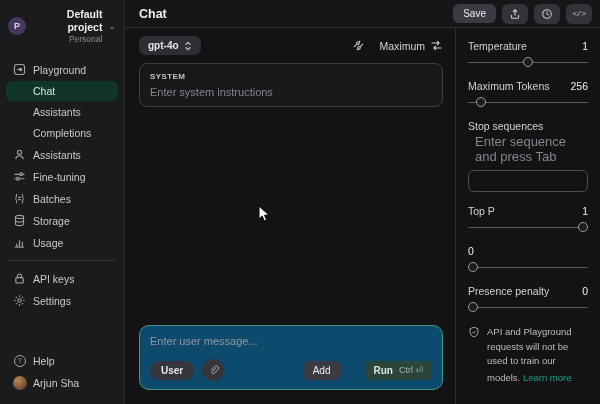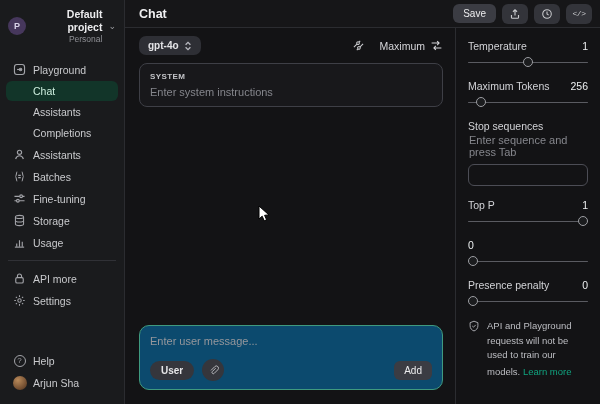--- a/index.html
+++ b/index.html
@@ -127,21 +127,21 @@
   .set-row { margin-bottom:5px; display:flex; justify-content:space-between; align-items:center; }
   .set-label { color:#d2d3d7; }
   .set-value { color:#eceff0; }
   .slider { position:relative; height:10px; margin-bottom:13px; cursor:pointer; }
   .slider-track { position:absolute; top:4.5px; left:0; right:0; height:1.5px; background:#5a5b61; border-radius:1px; }
   .slider-thumb {
     position:absolute; top:0; width:10px; height:10px; border-radius:50%;
     background:#1b1c1e; border:1.5px solid #9c9da2;
   }
   .stop-group { margin-bottom:13px; }
-  .stop-helper { font-size:11px; color:#85868c; margin:2px 0 6px 1px; }
+  .stop-helper { font-size:13px; color:#85868c; margin:2px 0 6px 7px; }
   .stop-input {
     width:100%; height:22px; background:transparent;
     border:1px solid #4c4d55; border-radius:6px; outline:none; color:#e6e6e8;
   }
   .privacy { display:flex; gap:7px; margin-top:4px; }
   .privacy .ic { flex:none; color:#a8a9ae; margin-top:1px; }
   .privacy-text { font-size:9.5px; line-height:1.55; color:#bdbec3; }
   .privacy-link { color:#10a37f; cursor:pointer; display:inline-block; margin-top:2px; }
 
   .cursor { position:absolute; left:258px; top:205px; z-index:50; pointer-events:none; }
@@ -188,40 +188,40 @@
         <span class="ic">
           <svg width="13" height="13" viewBox="0 0 16 16" fill="none" stroke="currentColor" stroke-width="1.4">
               <circle cx="8" cy="5.3" r="2.6"></circle>
               <path d="M3.2 13.5c.8-2.6 2.6-4 4.8-4s4 1.4 4.8 4"></path>
             </svg>
         </span>
         <span>Assistants</span>
       </div>
       <div class="nav-item">
         <span class="ic">
-          <svg width="13" height="13" viewBox="0 0 16 16" fill="none" stroke="currentColor" stroke-width="1.3">
-              <path d="M5.2 2.3C3.9 2.3 4.4 8 2.9 8c1.5 0 1 5.7 2.3 5.7M10.8 2.3C12.1 2.3 11.6 8 13.1 8c-1.5 0-1 5.7-2.3 5.7"></path>
-              <path d="M6.4 6.6h3.2M6.4 9.4h3.2"></path>
-            </svg>
-        </span>
-        <span>Batches</span>
-      </div>
-      <div class="nav-item">
-        <span class="ic">
           <svg width="13" height="13" viewBox="0 0 16 16" fill="none" stroke="currentColor" stroke-width="1.4">
               <path d="M1.8 5.3h12.4M1.8 10.7h12.4"></path>
               <circle cx="10" cy="5.3" r="1.7" fill="#1a1b1d"></circle>
               <circle cx="6" cy="10.7" r="1.7" fill="#1a1b1d"></circle>
             </svg>
         </span>
         <span>Fine-tuning</span>
       </div>
       <div class="nav-item">
         <span class="ic">
           <svg width="13" height="13" viewBox="0 0 16 16" fill="none" stroke="currentColor" stroke-width="1.3">
+              <path d="M5.2 2.3C3.9 2.3 4.4 8 2.9 8c1.5 0 1 5.7 2.3 5.7M10.8 2.3C12.1 2.3 11.6 8 13.1 8c-1.5 0-1 5.7-2.3 5.7"></path>
+              <path d="M6.4 6.6h3.2M6.4 9.4h3.2"></path>
+            </svg>
+        </span>
+        <span>Batches</span>
+      </div>
+      <div class="nav-item">
+        <span class="ic">
+          <svg width="13" height="13" viewBox="0 0 16 16" fill="none" stroke="currentColor" stroke-width="1.3">
               <ellipse cx="8" cy="3.6" rx="5" ry="1.9"></ellipse>
               <path d="M3 3.6v8.8c0 1 2.2 1.9 5 1.9s5-.9 5-1.9V3.6"></path>
               <path d="M3 8c0 1 2.2 1.9 5 1.9S13 9 13 8"></path>
             </svg>
         </span>
         <span>Storage</span>
       </div>
       <div class="nav-item">
         <span class="ic">
           <svg width="13" height="13" viewBox="0 0 16 16" fill="none" stroke="currentColor" stroke-width="1.4">
@@ -234,21 +234,21 @@
 
       <hr class="nav-divider">
 
       <div class="nav-item">
         <span class="ic">
           <svg width="13" height="13" viewBox="0 0 16 16" fill="none" stroke="currentColor" stroke-width="1.4">
               <rect x="3.4" y="6.9" width="9.2" height="6.6" rx="1.6"></rect>
               <path d="M5.5 6.9V4.9a2.5 2.5 0 015 0v2"></path>
             </svg>
         </span>
-        <span>API more</span>
+        <span>API keys</span>
       </div>
       <div class="nav-item">
         <span class="ic">
           <svg width="13" height="13" viewBox="0 0 16 16" fill="none" stroke="currentColor" stroke-width="1.3">
               <circle cx="8" cy="8" r="2.1"></circle>
               <path d="M8 1.6v2M8 12.4v2M1.6 8h2M12.4 8h2M3.5 3.5l1.4 1.4M11.1 11.1l1.4 1.4M12.5 3.5l-1.4 1.4M4.9 11.1l-1.4 1.4"></path>
             </svg>
         </span>
         <span>Settings</span>
       </div>
@@ -335,20 +335,24 @@
           <div class="composer-placeholder">Enter user message...</div>
           <div class="composer-row">
             <button class="role-pill">User</button>
             <button class="attach-btn">
               <svg width="11" height="11" viewBox="0 0 16 16" fill="none" stroke="currentColor" stroke-width="1.3">
                   <path d="M11.2 4.6L6.4 9.4a1.9 1.9 0 102.7 2.7l5-5a3.2 3.2 0 10-4.5-4.5L4.4 7.8"></path>
                 </svg>
             </button>
             <div class="composer-right">
               <button class="btn">Add</button>
+              <button class="run-btn">
+                <span>Run</span>
+                <span class="run-kbd">Ctrl ⏎</span>
+              </button>
             </div>
           </div>
         </div>
       </main>
 
       <aside class="settings">
 
         <div class="set-row">
           <span class="set-label">Temperature</span>
           <span class="set-value">1</span>

